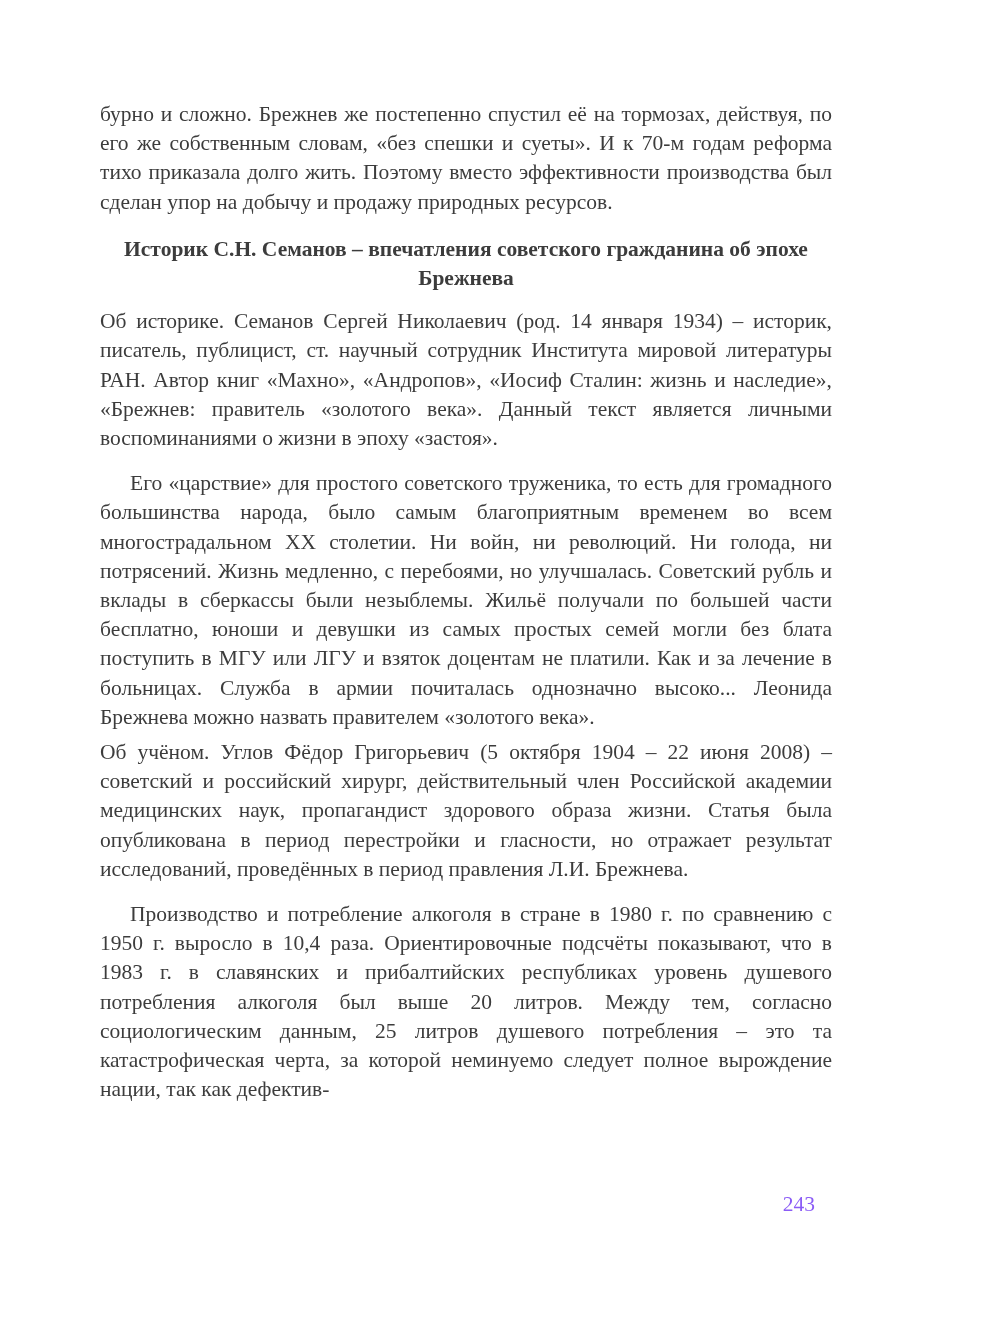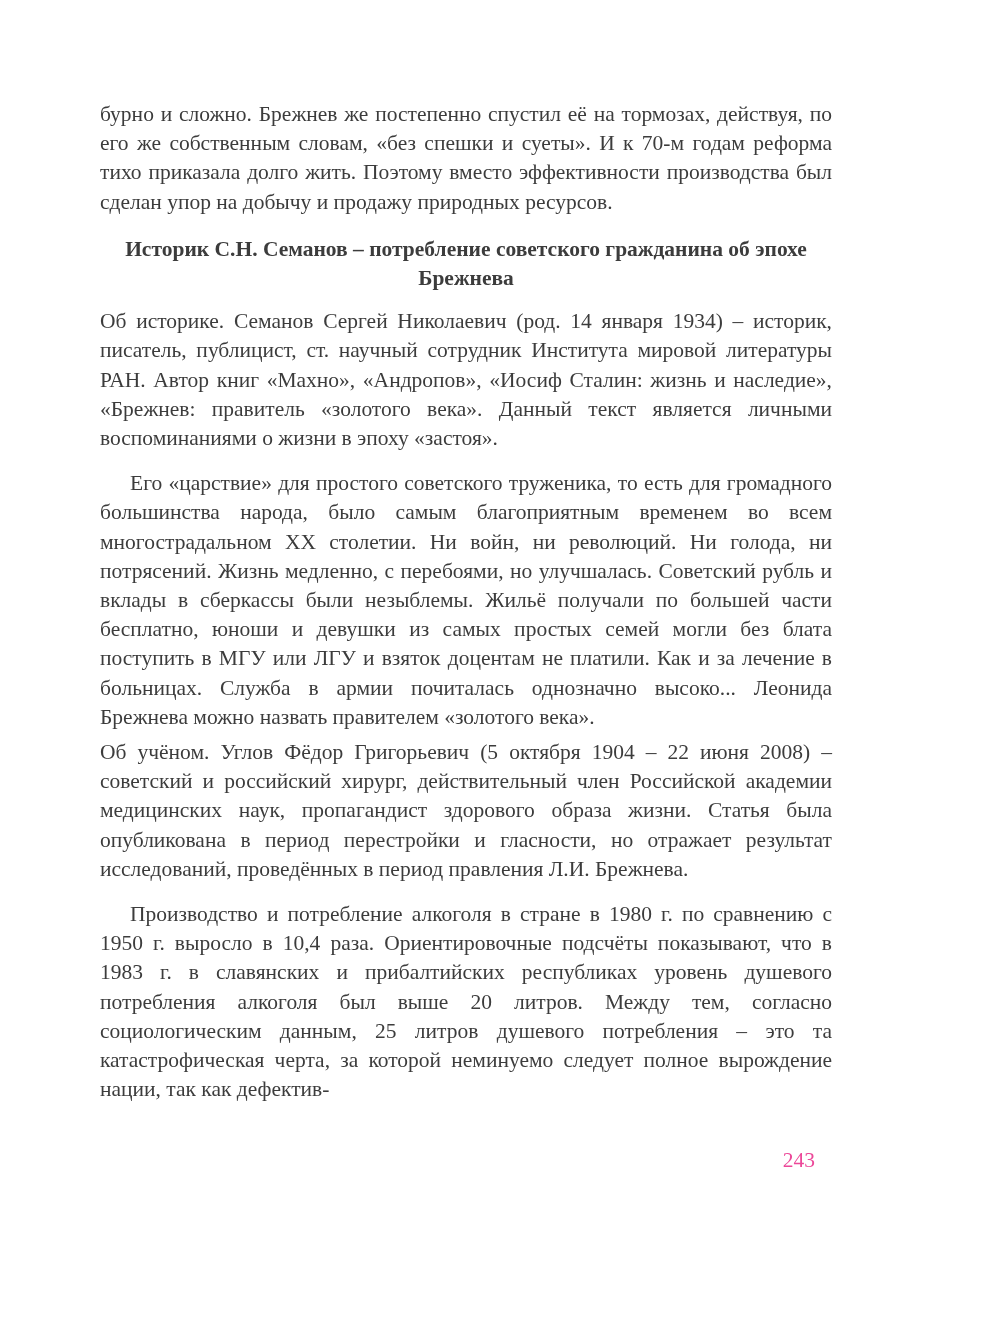--- a/index.html
+++ b/index.html
@@ -54,35 +54,35 @@
   }
   .para.spaced-top {
     margin-top: 16px;
   }
   .lead {
     margin-top: 19px;
   }
   .page-number {
     position: absolute;
     right: 101px;
-    top: 1148px;
+    top: 1192px;
     font-size: 21.5px;
-    color: #ec4899;
+    color: #8b5cf6;
   }
 </style>
 </head>
 <body>
 
 <div class="page">
   <div class="content">
 
     <p class="para no-indent">бурно и сложно. Брежнев же постепенно спустил её на тормозах, действуя, по его же собственным словам, «без спешки и суеты». И к 70-м годам реформа тихо приказала долго жить. Поэтому вместо эффективности производства был сделан упор на добычу и продажу природных ресурсов.</p>
 
 
-    <h2 class="heading">Историк С.Н. Семанов – потребление советского гражданина об эпохе Брежнева</h2>
+    <h2 class="heading">Историк С.Н. Семанов – впечатления советского гражданина об эпохе Брежнева</h2>
 
     <p class="para no-indent"><span class="lead">Об историке.</span><span> Семанов Сергей Николаевич (род. 14 января 1934) – историк, писатель, публицист, ст. научный сотрудник Института мировой литературы РАН. Автор книг «Махно», «Андропов», «Иосиф Сталин: жизнь и наследие», «Брежнев: правитель «золотого века». Данный текст является личными воспоминаниями о жизни в эпоху «застоя».</span></p>
 
     <p class="para spaced-top">Его «царствие» для простого советского труженика, то есть для громадного большинства народа, было самым благоприятным временем во всем многострадальном XX столетии. Ни войн, ни революций. Ни голода, ни потрясений. Жизнь медленно, с перебоями, но улучшалась. Советский рубль и вклады в сберкассы были незыблемы. Жильё получали по большей части бесплатно, юноши и девушки из самых простых семей могли без блата поступить в МГУ или ЛГУ и взяток доцентам не платили. Как и за лечение в больницах. Служба в армии почиталась однозначно высоко... Леонида Брежнева можно назвать правителем «золотого века».</p>
 
 
 
     <p class="para no-indent"><span class="lead">Об учёном.</span><span> Углов Фёдор Григорьевич (5 октября 1904 – 22 июня 2008) – советский и российский хирург, действительный член Российской академии медицинских наук, пропагандист здорового образа жизни. Статья была опубликована в период перестройки и гласности, но отражает результат исследований, проведённых в период правления Л.И. Брежнева.</span></p>
 
     <p class="para spaced-top">Производство и потребление алкоголя в стране в 1980 г. по сравнению с 1950 г. выросло в 10,4 раза. Ориентировочные подсчёты показывают, что в 1983 г. в славянских и прибалтийских республиках уровень душевого потребления алкоголя был выше 20 литров. Между тем, согласно социологическим данным, 25 литров душевого потребления – это та катастрофическая черта, за которой неминуемо следует полное вырождение нации, так как дефектив-</p>

